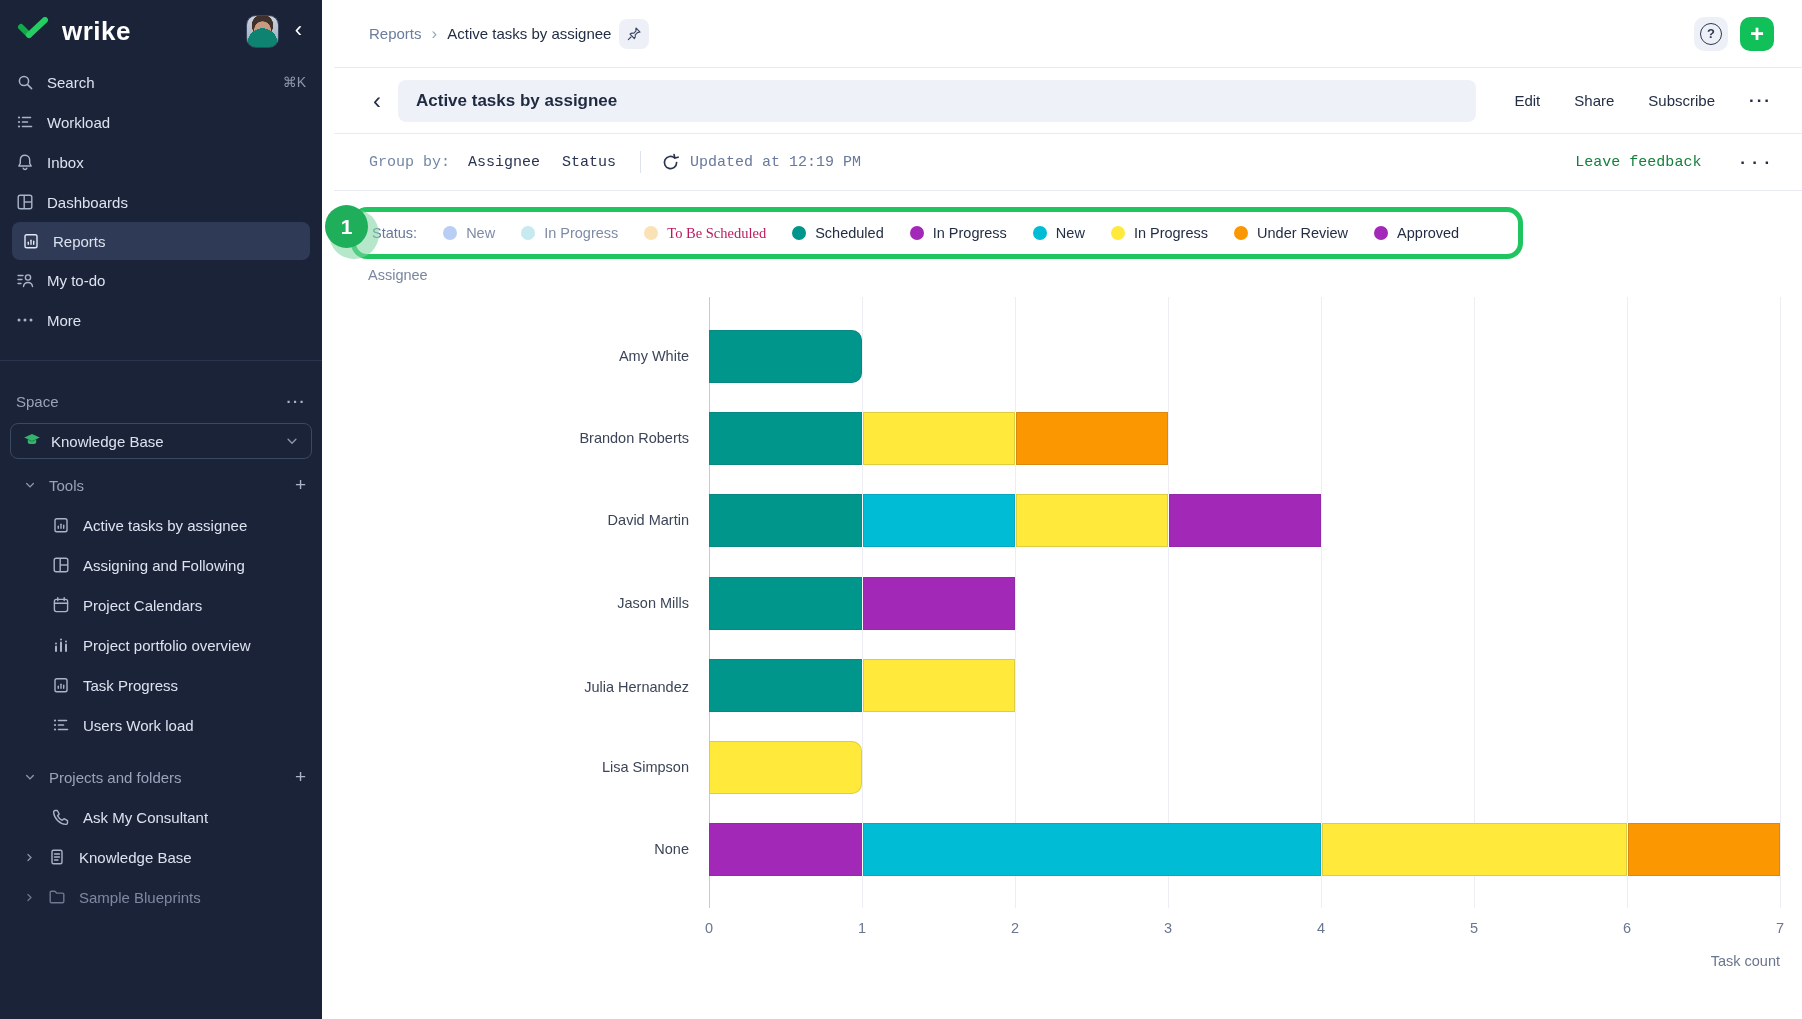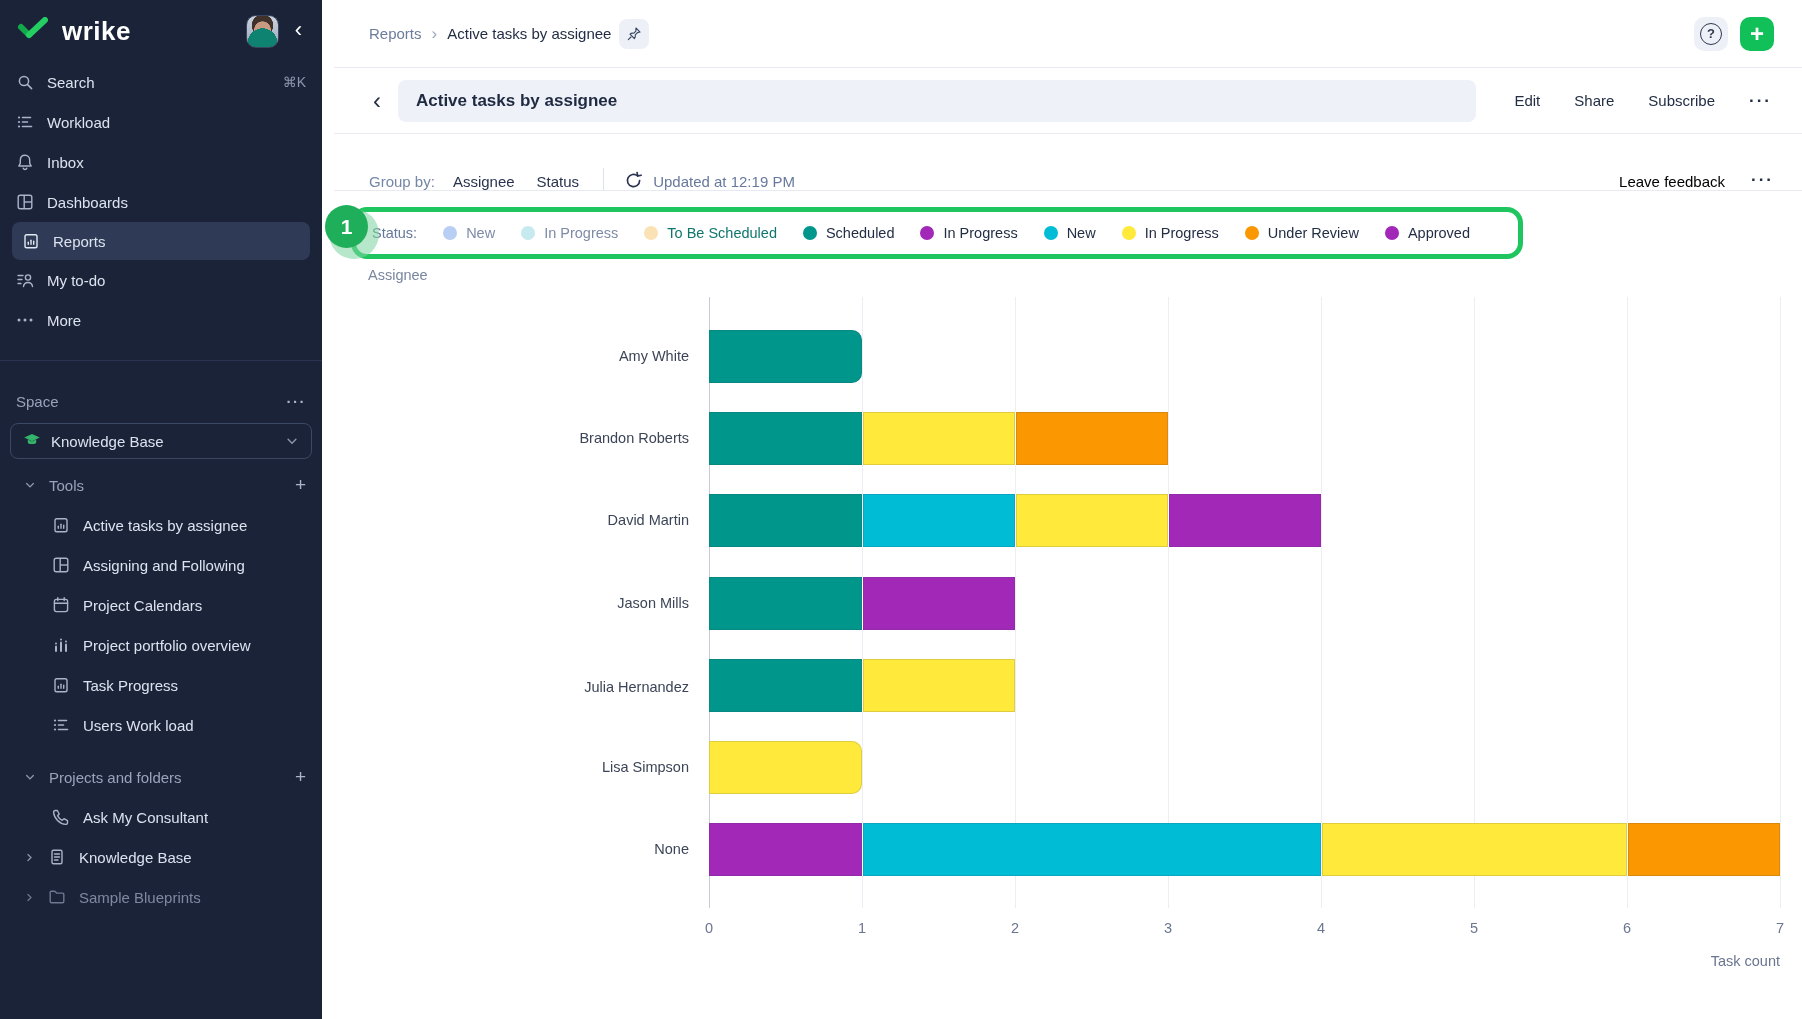--- a/index.html
+++ b/index.html
@@ -60,28 +60,28 @@
     line-height:0; cursor:pointer; }
 
   .row2 { height:66px; border-bottom:1px solid #E7EAF1; display:flex; align-items:center; padding:0 30px 0 26px; }
   .back-btn { width:34px; font-size:24px; color:#232E45; cursor:pointer; text-align:center; }
   .title-field { flex:1; height:42px; background:#EEF1F8; border-radius:8px; display:flex; align-items:center;
     padding:0 18px; font-size:17px; font-weight:bold; color:#1F2A41; margin:0 38px 0 4px; cursor:text; }
   .tb-actions { display:flex; align-items:center; gap:34px; font-size:15px; color:#232E45; }
   .tb-actions .act { cursor:pointer; }
   .menu-dots { font-size:17px; font-weight:bold; letter-spacing:2px; color:#232E45; cursor:pointer; }
 
-  .row3 { height:57px; border-bottom:1px solid #E7EAF1; display:flex; align-items:flex-end; padding:0 28px 0 35px; font-size:15px; }
+  .row3 { height:57px; border-bottom:1px solid #E7EAF1; display:flex; align-items:center; padding:0 28px 0 35px; font-size:15px;font-family:Liberation Mono, monospace; }
   .gb-label { color:#7387A6; margin-right:18px; }
   .gb-opt { color:#2A3450; margin-right:22px; cursor:pointer; }
   .vsep { width:1px; height:22px; background:#DDE2EC; margin:0 20px 0 2px; }
   .refresh { color:#2A3450; display:flex; align-items:center; margin-right:10px; cursor:pointer; }
   .updated { color:#68799C; }
   .row3-spacer { flex:1; }
-  .leave-fb { color:#000000; margin-right:26px; cursor:pointer; }
+  .leave-fb { color:#15803d; margin-right:36px; cursor:pointer; }
 
   
   .content { position:relative; height:828px; }
   .legend-box { position:absolute; left:17px; top:16px; width:1172px; height:52px;
     border:5px solid #1FC55E; border-radius:16px; background:#fff; }
   .legend-row { position:absolute; inset:0; display:flex; align-items:center; padding:0 16px; gap:26px; white-space:nowrap; }
   .legend-title { color:#66789B; font-size:14.5px; }
   .lg-item { display:flex; align-items:center; gap:9px; font-size:14.5px; cursor:pointer; }
   .lg-dot { width:14px; height:14px; border-radius:50%; flex:none; }
 
@@ -400,21 +400,21 @@
         <span class="lg-item">
               <span class="lg-dot" style="background: rgb(185, 206, 244);"></span>
               <span style="color: rgb(126, 139, 166);">New</span>
             </span>
             <span class="lg-item">
               <span class="lg-dot" style="background: rgb(199, 233, 240);"></span>
               <span style="color: rgb(126, 139, 166);">In Progress</span>
             </span>
             <span class="lg-item">
               <span class="lg-dot" style="background: rgb(251, 226, 181);"></span>
-              <span style="color: #0f766e;">To Be Scheduled</span>
+              <span style="color: #be185d; font-family: Liberation Serif, serif;">To Be Scheduled</span>
             </span>
             <span class="lg-item">
               <span class="lg-dot" style="background: rgb(0, 150, 139);"></span>
               <span style="color: rgb(35, 46, 69);">Scheduled</span>
             </span>
             <span class="lg-item">
               <span class="lg-dot" style="background: rgb(162, 40, 184);"></span>
               <span style="color: rgb(35, 46, 69);">In Progress</span>
             </span>
             <span class="lg-item">

